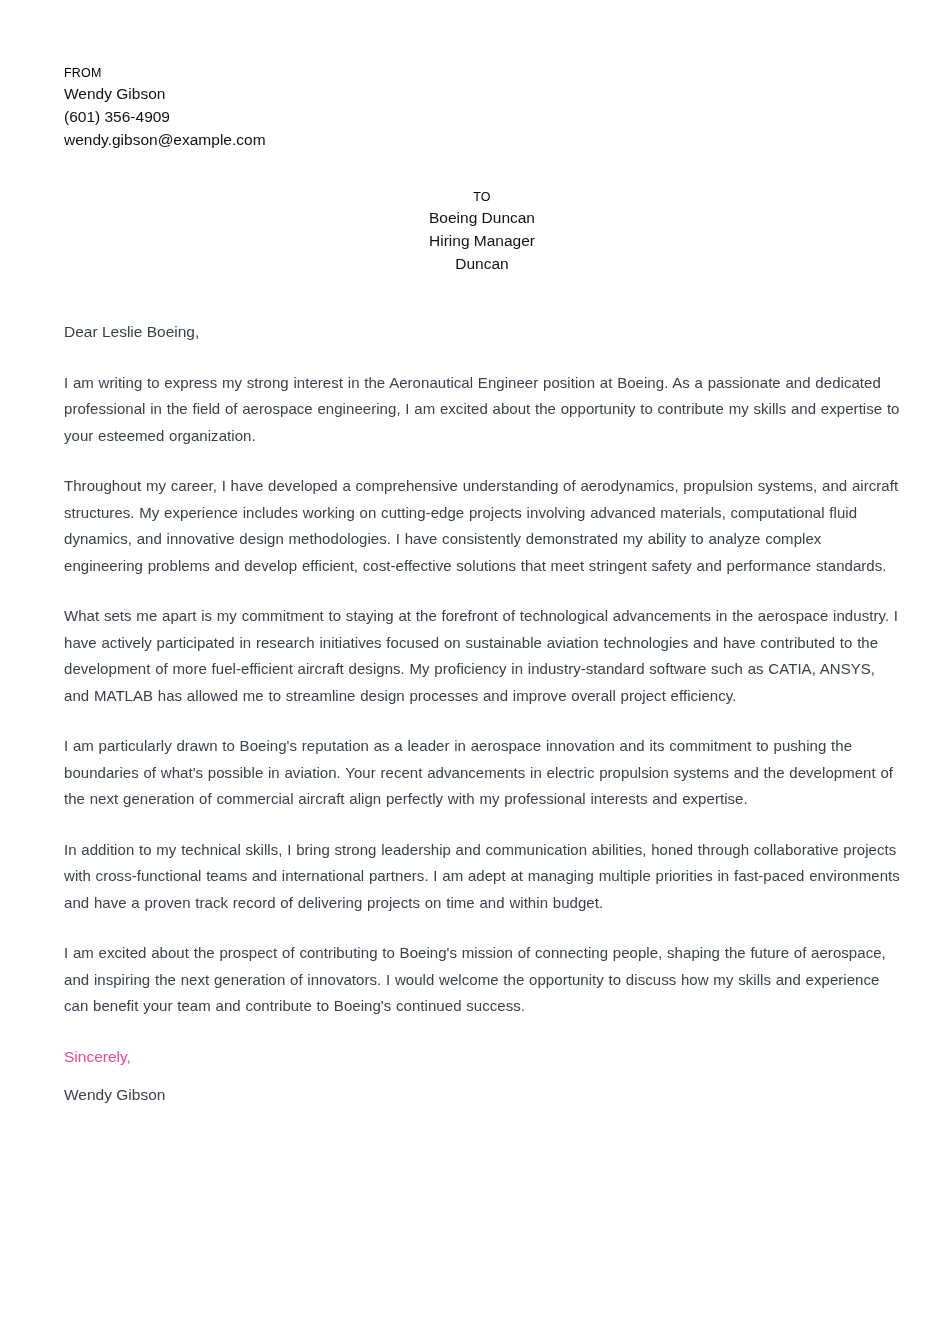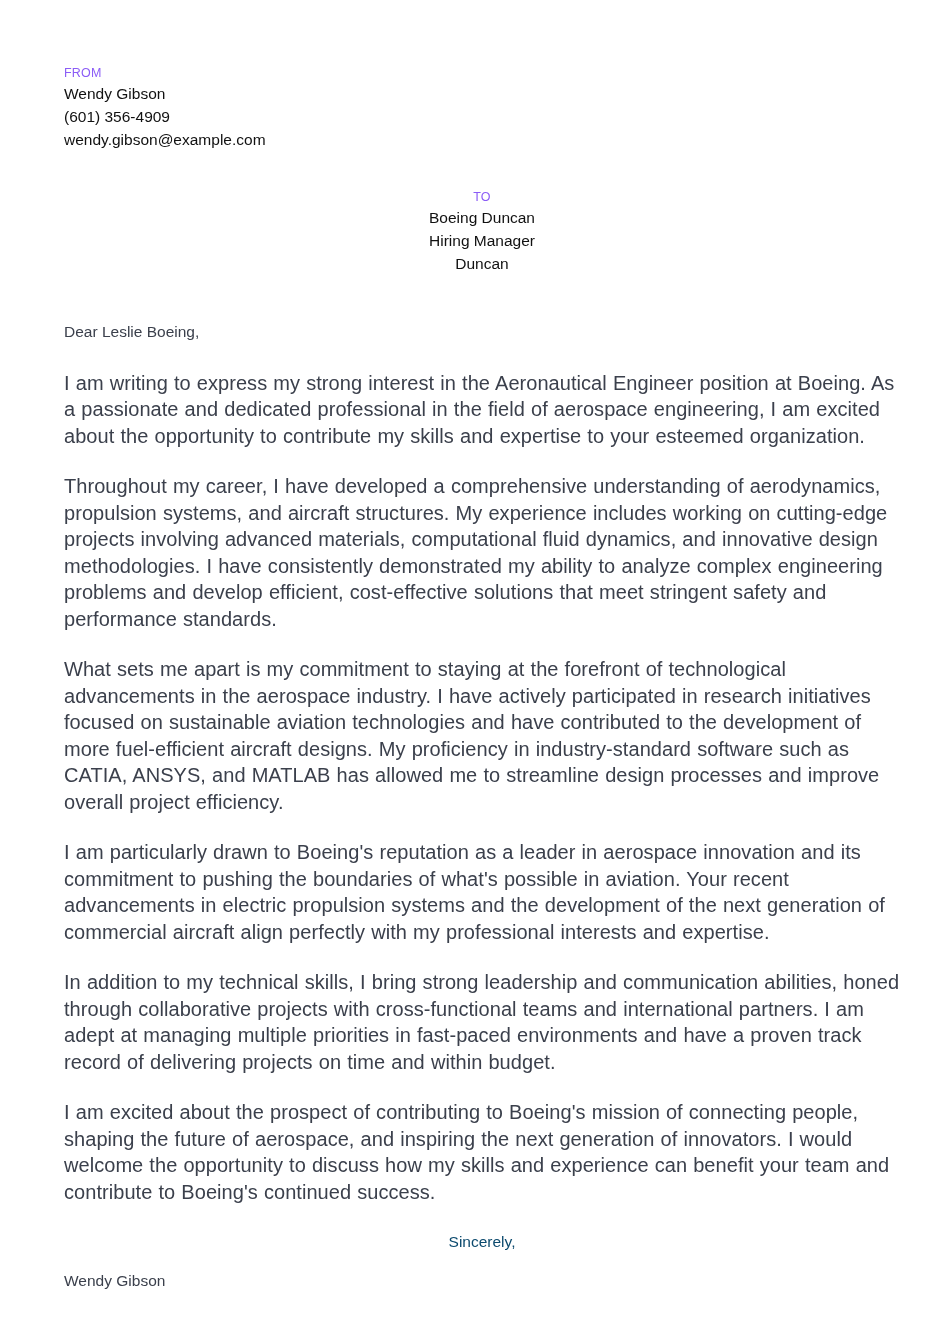--- a/index.html
+++ b/index.html
@@ -11,54 +11,53 @@
       overflow: hidden;
     }
     .page {
       position: absolute;
       left: 64px;
       top: 64px;
       width: 836px;
     }
     .label {
       font-size: 12.5px;
-      color: #8b5cf6;
+      color: #000000;
       letter-spacing: 0.2px;
       line-height: 18px;
       height: 18px;
     }
     .header-line {
       font-size: 15.5px;
       color: #111111;
       line-height: 23px;
       height: 23px;
     }
     .block-from { margin-top: 0; }
     .block-to { margin-top: 37px; text-align: center; }
     .salutation {
       margin-top: 44px;
       font-size: 15.5px;
       color: #3b404c;
       line-height: 26.5px;
     }
     .para {
       margin-top: 24px;
-      font-size: 20px;
+      font-size: 15px;
       color: #3b404c;
       line-height: 26.5px;
       letter-spacing: 0.05px;
       word-spacing: 0.5px;
     }
     .para:first-of-type { margin-top: 24px; }
     .closing {
       margin-top: 24px;
       font-size: 15.5px;
-      color: #0c4a6e;
+      color: #ec4899;
       line-height: 26.5px;
-      text-align: center;
     }
     .signature {
       margin-top: 12px;
       font-size: 15.5px;
       color: #3b404c;
       line-height: 26.5px;
     }
   </style>
 </head>
 <body>

